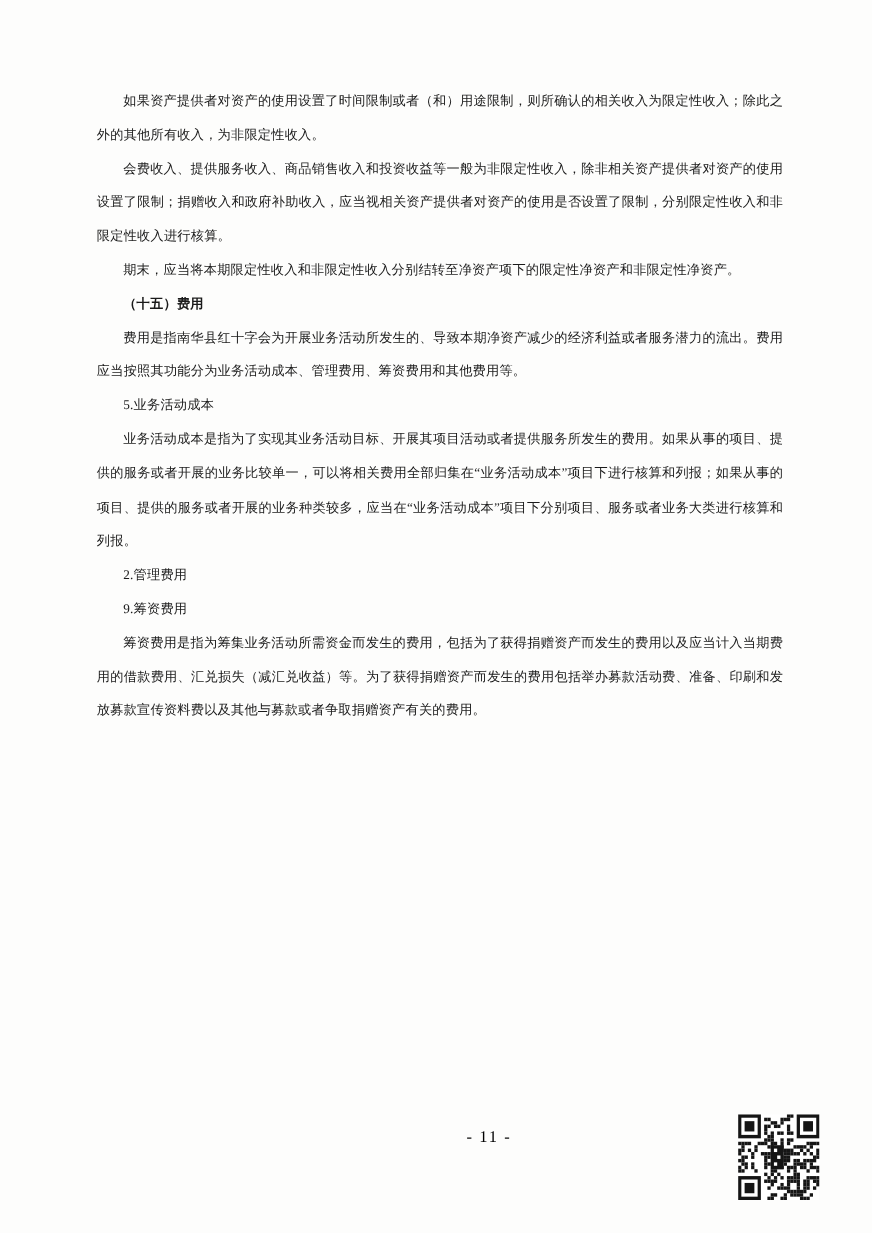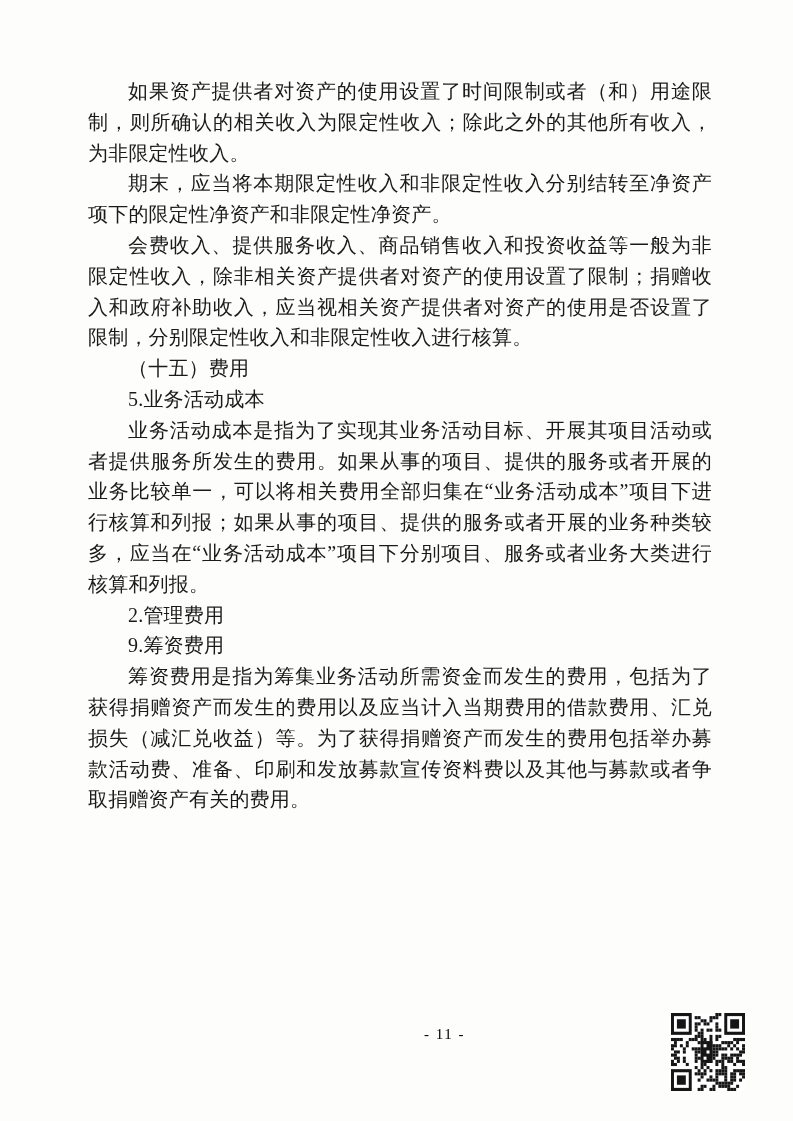--- a/index.html
+++ b/index.html
@@ -15,32 +15,32 @@
   .page {
     position: absolute;
     inset: 0;
     background: #fdfdfc;
   }
   .content {
     position: absolute;
     left: 88px;
     top: 76px;
     width: 624px;
-    font-size: 20px;
+    font-size: 12px;
     line-height: 30.8px;
     text-align: justify;
     text-justify: inter-ideograph;
     letter-spacing: 0.2px;
   }
   .content p {
     margin: 0;
     text-indent: 2em;
   }
   .heading {
-    font-weight: normal;
+    font-weight: bold;
   }
   .subheading {
     font-weight: normal;
   }
   .gap-before {
     margin-top: 10px !important;
   }
   .footer {
     position: absolute;
     top: 1026px;
@@ -61,23 +61,24 @@
   }
   .qr-wrap svg { display: block; width: 74px; height: 78px; }
 </style>
 </head>
 <body>
 
 <div class="page">
 
   <div class="content">
     <p>如果资产提供者对资产的使用设置了时间限制或者（和）用途限制，则所确认的相关收入为限定性收入；除此之外的其他所有收入，为非限定性收入。</p>
+    <p>会费收入、提供服务收入、商品销售收入和投资收益等一般为非限定性收入，除非相关资产提供者对资产的使用设置了限制；捐赠收入和政府补助收入，应当视相关资产提供者对资产的使用是否设置了限制，分别限定性收入和非限定性收入进行核算。</p>
     <p>期末，应当将本期限定性收入和非限定性收入分别结转至净资产项下的限定性净资产和非限定性净资产。</p>
-    <p>会费收入、提供服务收入、商品销售收入和投资收益等一般为非限定性收入，除非相关资产提供者对资产的使用设置了限制；捐赠收入和政府补助收入，应当视相关资产提供者对资产的使用是否设置了限制，分别限定性收入和非限定性收入进行核算。</p>
     <p class="heading">（十五）费用</p>
+    <p>费用是指南华县红十字会为开展业务活动所发生的、导致本期净资产减少的经济利益或者服务潜力的流出。费用应当按照其功能分为业务活动成本、管理费用、筹资费用和其他费用等。</p>
     <p class="subheading">5.业务活动成本</p>
     <p>业务活动成本是指为了实现其业务活动目标、开展其项目活动或者提供服务所发生的费用。如果从事的项目、提供的服务或者开展的业务比较单一，可以将相关费用全部归集在“业务活动成本”项目下进行核算和列报；如果从事的项目、提供的服务或者开展的业务种类较多，应当在“业务活动成本”项目下分别项目、服务或者业务大类进行核算和列报。</p>
     <p class="subheading">2.管理费用</p>
     <p class="subheading">9.筹资费用</p>
     <p>筹资费用是指为筹集业务活动所需资金而发生的费用，包括为了获得捐赠资产而发生的费用以及应当计入当期费用的借款费用、汇兑损失（减汇兑收益）等。为了获得捐赠资产而发生的费用包括举办募款活动费、准备、印刷和发放募款宣传资料费以及其他与募款或者争取捐赠资产有关的费用。</p>
   </div>
 
   <div class="footer">- 11 -</div>
 
   <div class="qr-wrap">

